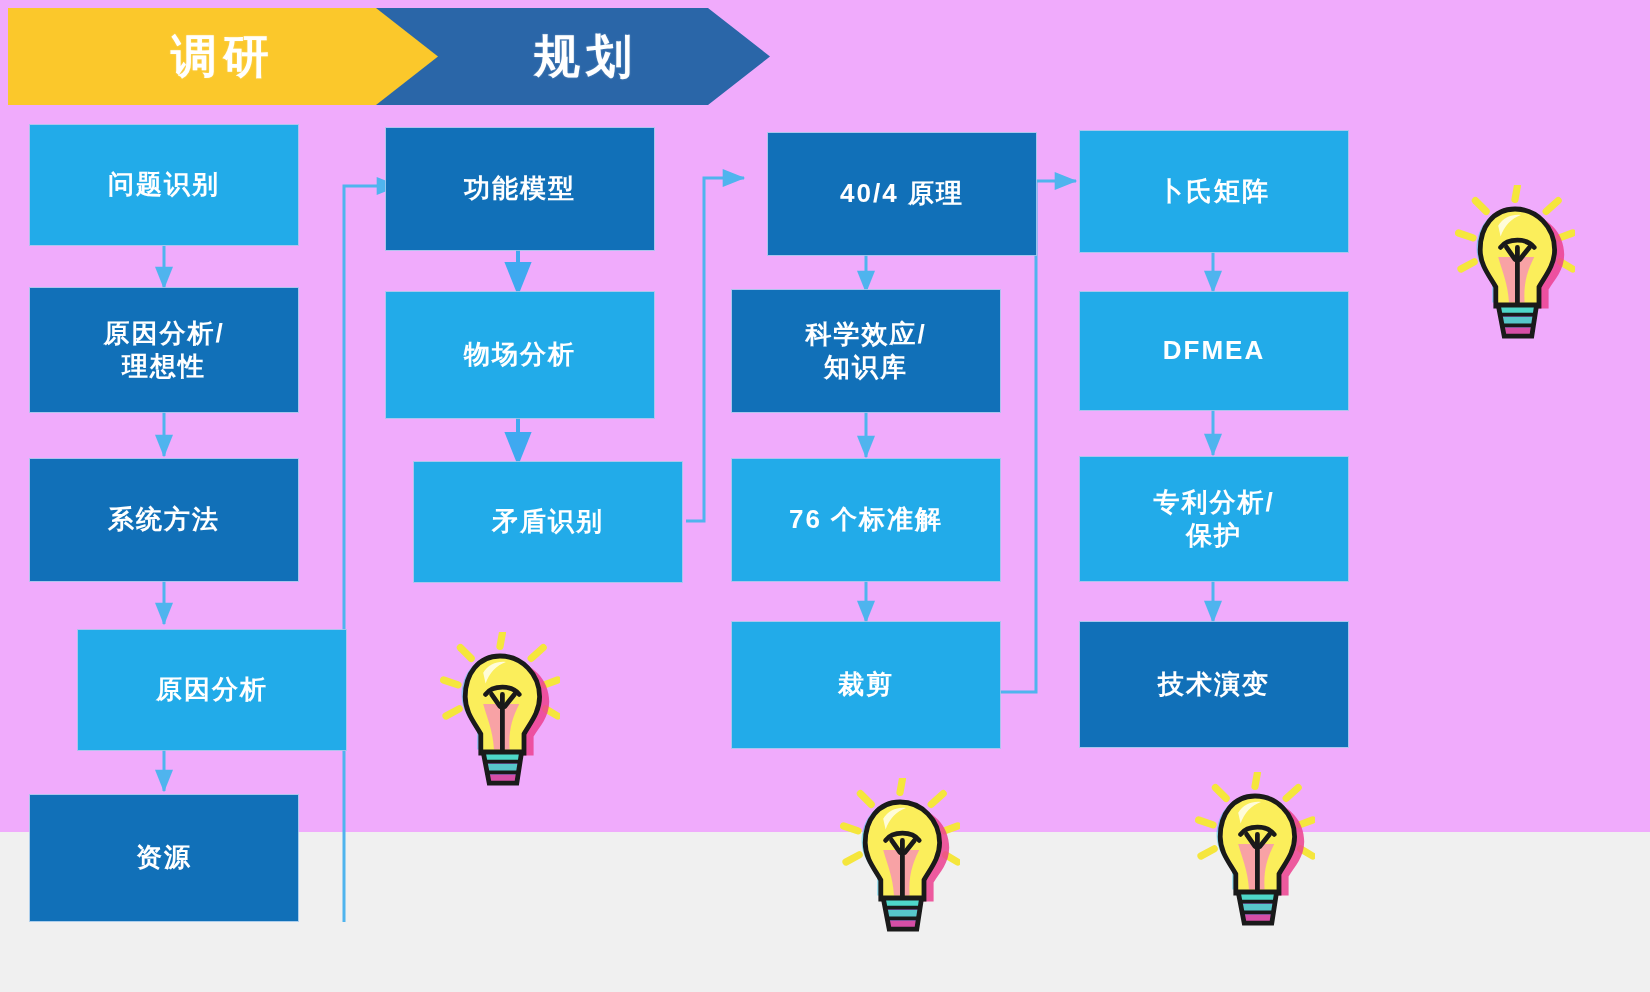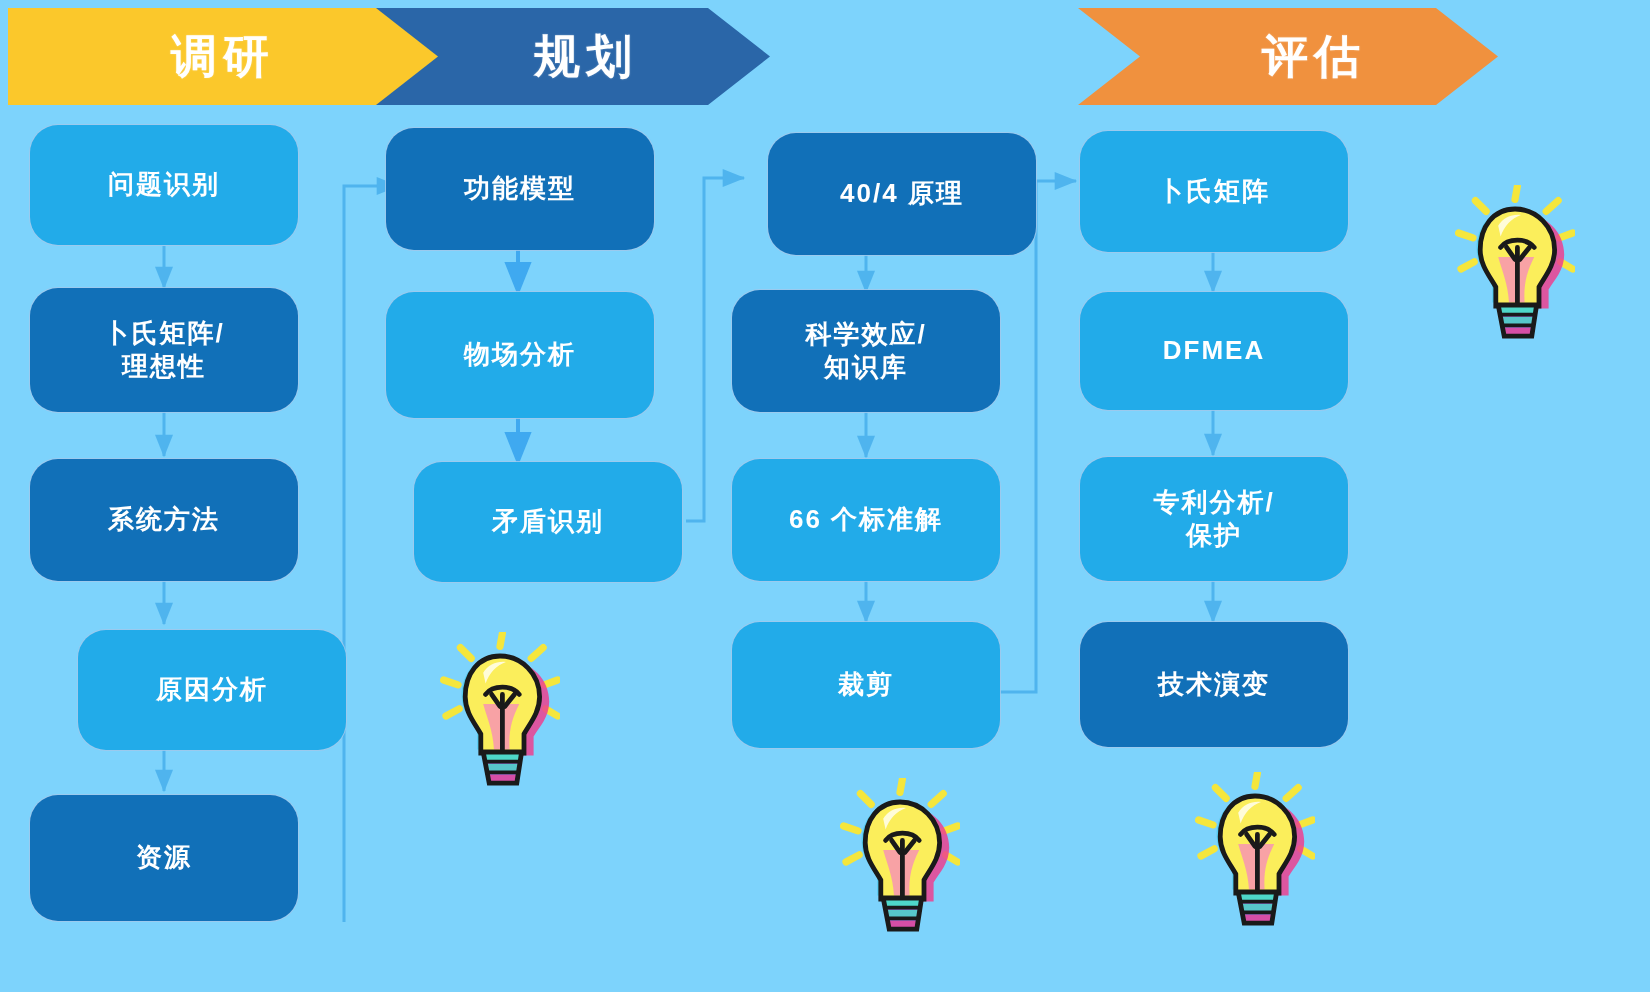--- a/index.html
+++ b/index.html
@@ -2,41 +2,40 @@
 <html><head>
 <meta charset="utf-8">
 <style>
   html,body{margin:0;padding:0;}
   body{
     width:1650px;height:992px;
     background:#f0f0f0;
     font-family:"Liberation Sans","DejaVu Sans",sans-serif;
     overflow:hidden;position:relative;
   }
-  #stage{position:relative;width:1650px;height:992px;background:#7dd3fc;}
+  #stage{position:relative;width:1650px;height:832px;background:#f0abfc;}
 
   
   .banner{position:absolute;left:0;top:0;width:1650px;height:112px;}
   .chev{
     position:absolute;top:8px;height:97px;
     display:flex;align-items:center;justify-content:center;
     color:#ffffff;font-weight:bold;font-size:46px;letter-spacing:6px;
     text-shadow:0 0 2px rgba(255,255,255,.35);
   }
   .chev span{position:relative;z-index:3;}
 
   
   .box{
     position:absolute;
     display:flex;align-items:center;justify-content:center;
     text-align:center;
     color:#ffffff;font-weight:bold;font-size:26px;line-height:1.28;
     letter-spacing:2px;
     box-shadow:0 0 0 1px rgba(160,200,235,.85);
-    border-radius:28px;
   }
   .box.light{background:#22ABE9;}
   .box.dark{background:#1170B8;}
   .box .txt{padding:0 6px;white-space:pre-line;}
 
   
   #wires{position:absolute;left:0;top:0;width:1650px;height:992px;pointer-events:none;}
 
   
   .bulb{position:absolute;}
@@ -46,23 +45,20 @@
 
 <div id="stage">
 
   <div class="banner">
 
   <div class="chev" style="left: 8px; width: 430px; background: rgb(251, 200, 43); z-index: 10; clip-path: polygon(0px 0px, 368px 0px, 430px 50%, 368px 100%, 0px 100%); padding-left: 0px; padding-right: 34px;">
       <span>调研</span>
     </div>
       <div class="chev" style="left: 350px; width: 420px; background: rgb(42, 102, 168); z-index: 9; clip-path: polygon(0px 0px, 358px 0px, 420px 50%, 358px 100%, 0px 100%, 62px 50%); padding-left: 26px; padding-right: 34px; align-items: center;">
       <span>规划</span>
-    </div>
-      <div class="chev" style="left: 1078px; width: 420px; background: rgb(240, 145, 62); z-index: 7; clip-path: polygon(0px 0px, 358px 0px, 420px 50%, 358px 100%, 0px 100%, 62px 50%); padding-left: 26px; padding-right: 34px;">
-      <span>评估</span>
     </div>
     </div>
 
   <svg id="wires" viewBox="0 0 1650 992" xmlns="http://www.w3.org/2000/svg">
     <defs>
       <marker id="ah" markerWidth="9" markerHeight="9" refX="7.6" refY="3.6" orient="auto" markerUnits="strokeWidth">
         <path d="M0.5,0.6 L8,3.6 L0.5,6.6 z" fill="#4FB4EE"></path>
       </marker>
       <marker id="ah2" markerWidth="10" markerHeight="10" refX="8" refY="4" orient="auto" markerUnits="strokeWidth">
         <path d="M0.5,0.6 L9,4 L0.5,7.4 z" fill="#3FA9F0"></path>
@@ -96,21 +92,21 @@
       <path d="M1213,410 L1213,455" marker-end="url(#ah)"></path>
       <path d="M1213,581 L1213,622" marker-end="url(#ah)"></path>
     </g>
   </svg>
 
   <div id="boxes">
       <div class="box light" style="left: 30px; top: 125px; width: 268px; height: 120px;">
         <div class="txt">问题识别</div>
       </div>
       <div class="box dark" style="left: 30px; top: 288px; width: 268px; height: 124px;">
-        <div class="txt">卜氏矩阵/
+        <div class="txt">原因分析/
 理想性</div>
       </div>
       <div class="box dark" style="left: 30px; top: 459px; width: 268px; height: 122px;">
         <div class="txt">系统方法</div>
       </div>
       <div class="box light" style="left: 30px; top: 630px; width: 268px; height: 120px; margin-left: 48px;">
         <div class="txt">原因分析</div>
       </div>
       <div class="box dark" style="left: 30px; top: 795px; width: 268px; height: 126px;">
         <div class="txt">资源</div>
@@ -125,21 +121,21 @@
         <div class="txt">矛盾识别</div>
       </div>
       <div class="box dark" style="left: 768px; top: 133px; width: 268px; height: 122px;">
         <div class="txt">40/4 原理</div>
       </div>
       <div class="box dark" style="left: 732px; top: 290px; width: 268px; height: 122px;">
         <div class="txt">科学效应/
 知识库</div>
       </div>
       <div class="box light" style="left: 732px; top: 459px; width: 268px; height: 122px;">
-        <div class="txt">66 个标准解</div>
+        <div class="txt">76 个标准解</div>
       </div>
       <div class="box light" style="left: 732px; top: 622px; width: 268px; height: 126px;">
         <div class="txt">裁剪</div>
       </div>
       <div class="box light" style="left: 1080px; top: 131px; width: 268px; height: 121px;">
         <div class="txt">卜氏矩阵</div>
       </div>
       <div class="box light" style="left: 1080px; top: 292px; width: 268px; height: 118px;">
         <div class="txt">DFMEA</div>
       </div>

